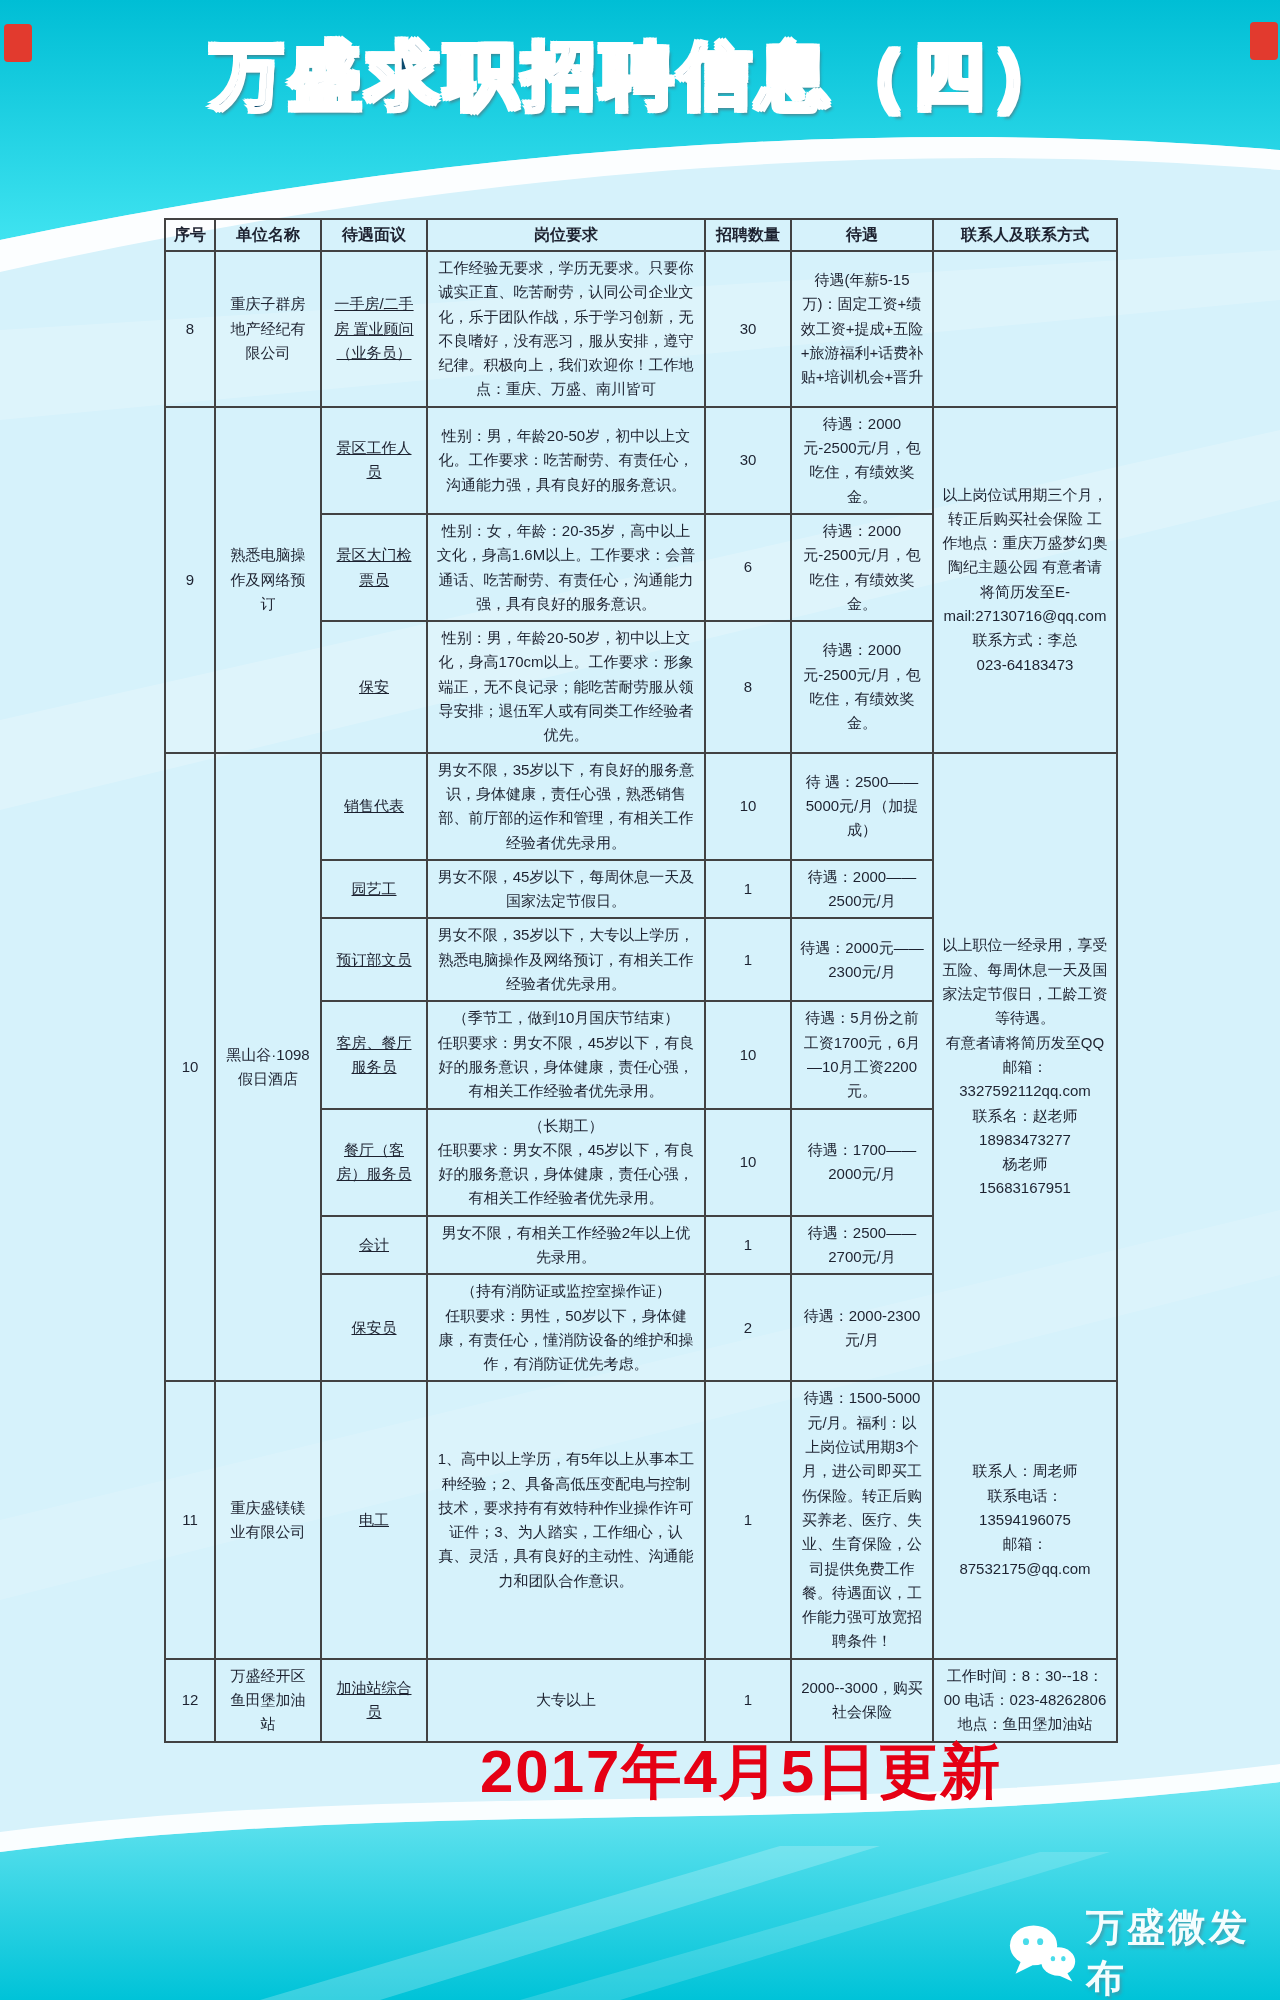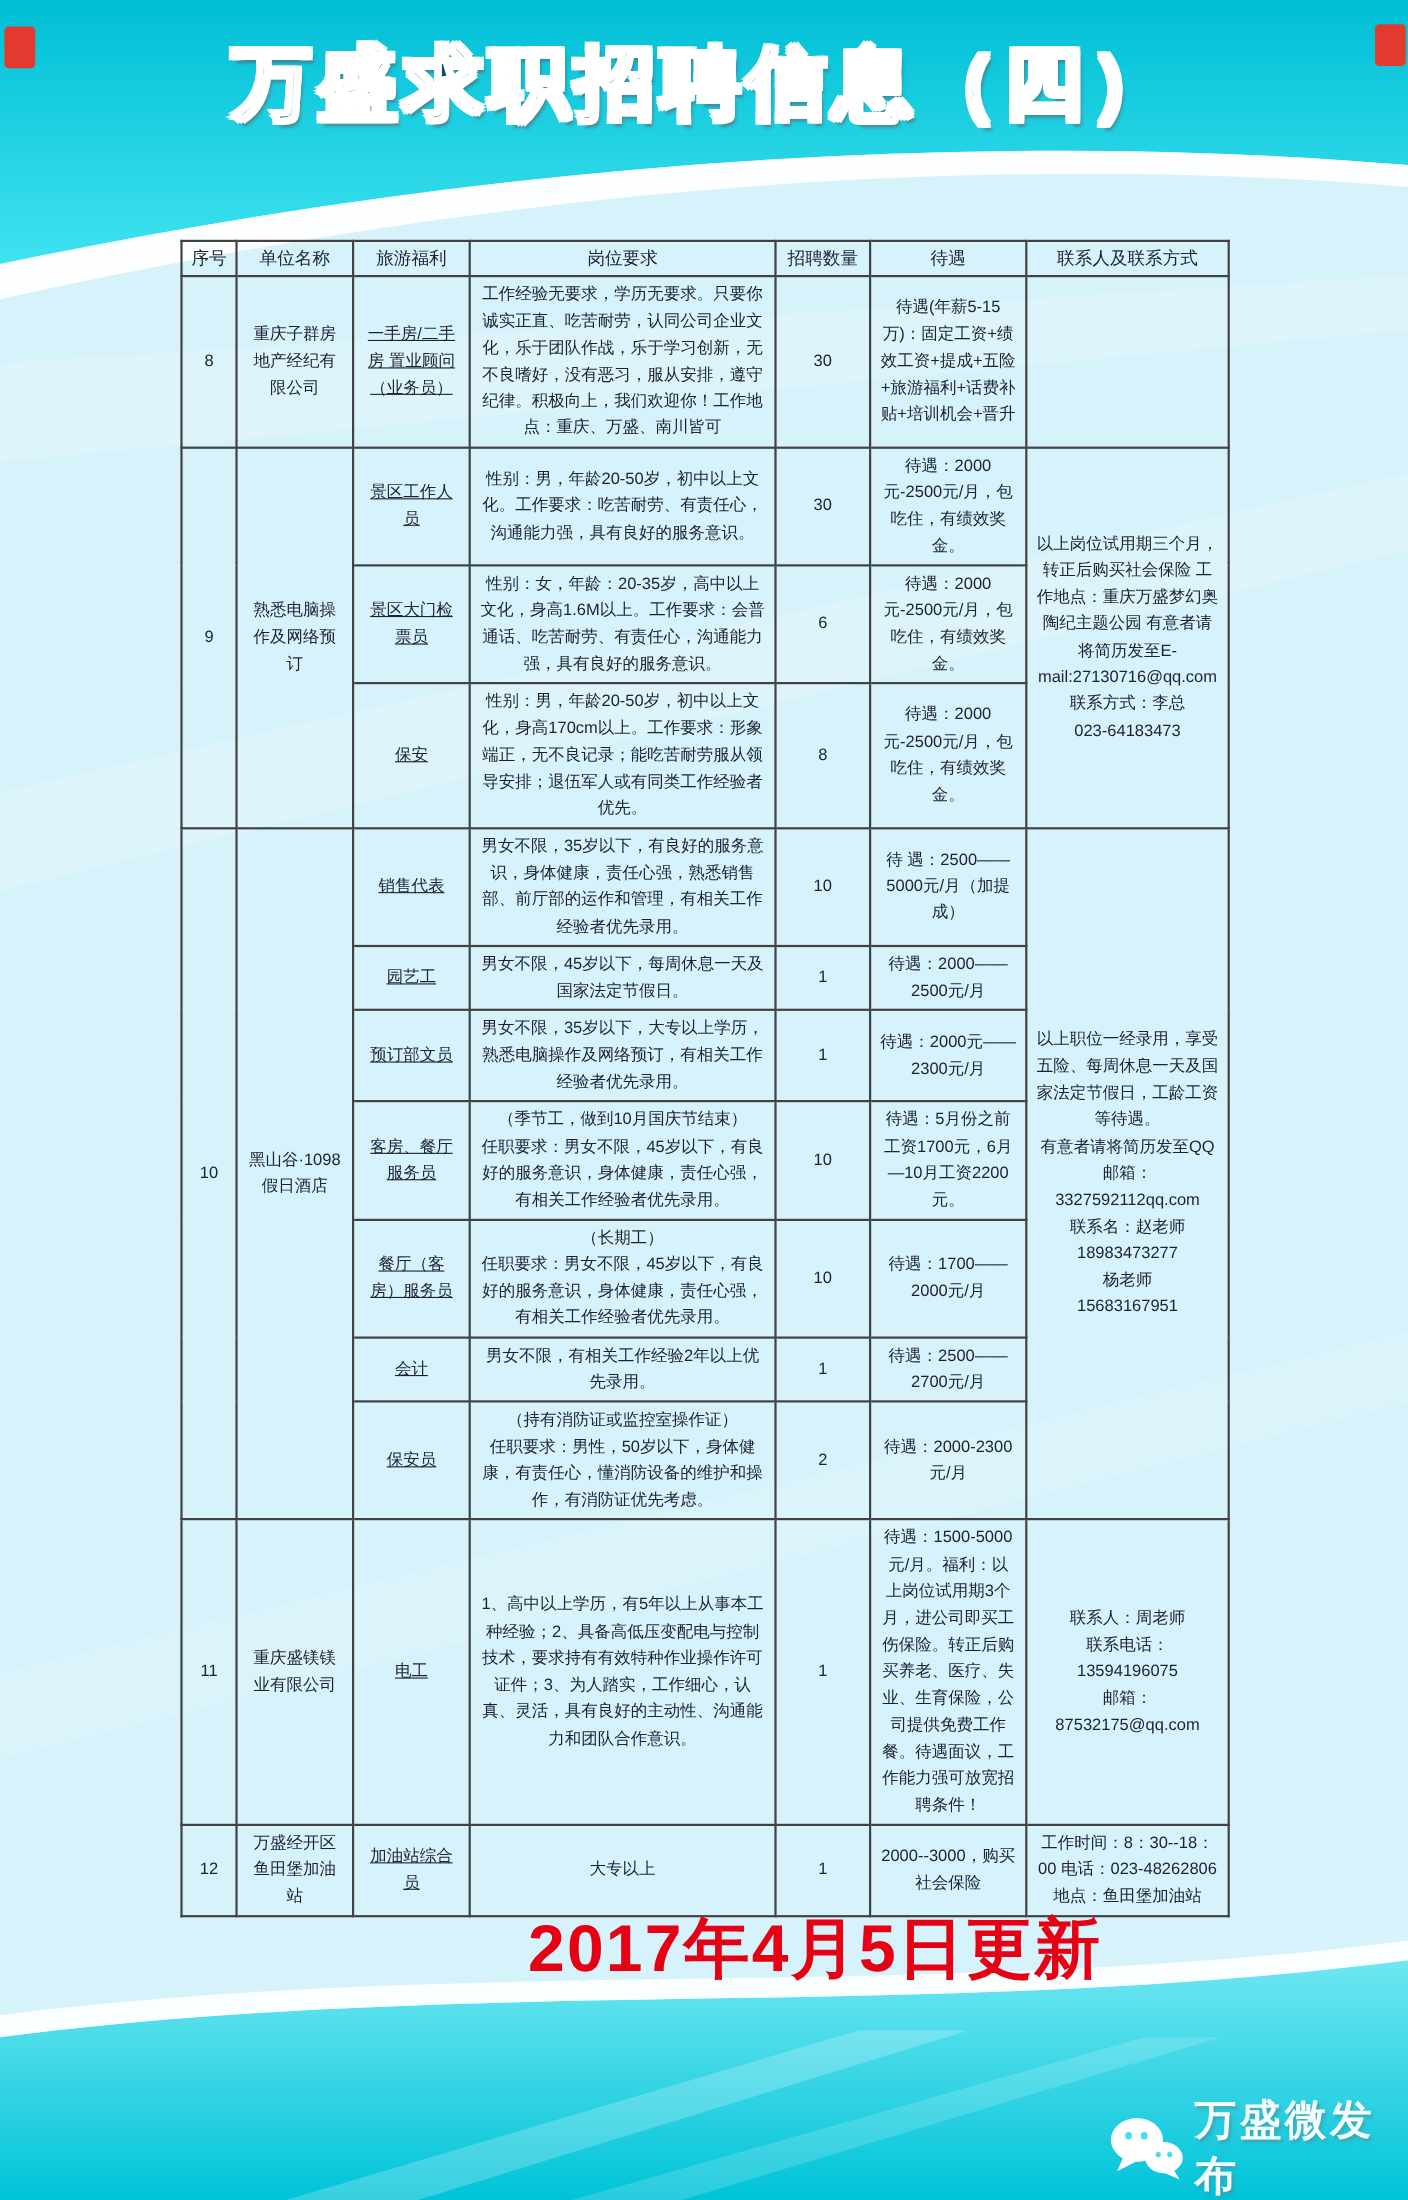--- a/index.html
+++ b/index.html
@@ -22,21 +22,21 @@
       0 -3px 0 #fff, 0 3px 0 #fff, -3px 0 0 #fff, 3px 0 0 #fff,
       4px 5px 3px rgba(140,20,20,.35);
   }
 
   .table-wrap{position:absolute;left:164px;top:218px;width:952px;z-index:2;}
   table.jobs{border-collapse:collapse;table-layout:fixed;width:952px;}
   table.jobs th,table.jobs td{
     border:2px solid #424242;vertical-align:middle;text-align:center;
     color:#1d2230;padding:4px 8px;word-break:break-word;
   }
-  table.jobs th{font-size:16px;font-weight:normal;height:26px;padding:2px 2px;}
+  table.jobs th{font-size:16px;font-weight:bold;height:26px;padding:2px 2px;}
   table.jobs td{font-size:15px;line-height:1.62;}
   td.col-no{font-size:17px;}
   td.col-company{font-size:15.5px;border-radius:11px;}
   td.col-name{font-size:15.5px;text-decoration:underline;}
   td.col-req{text-align:center;}
   td.col-pay,td.col-contact,td.col-req{white-space:pre-line;}
   td.col-contact{font-size:14.5px;line-height:1.7;}
   td.left{text-align:left;}
 
   .update-date{
@@ -109,21 +109,21 @@
           <col style="width:106px">
         <col style="width:278px">
           <col style="width:86px">
           <col style="width:142px">
         <col style="width:184px">
       </colgroup>
       <thead>
           <tr>
             <th>序号</th>
             <th>单位名称</th>
-            <th>旅游福利</th>
+            <th>待遇面议</th>
             <th>岗位要求</th>
             <th>招聘数量</th>
             <th>待遇</th>
             <th>联系人及联系方式</th>
           </tr>
         </thead>
       <tbody>
           <tr>
             <td class="col-no">8</td>
             <td class="col-company">重庆子群房地产经纪有限公司</td>

